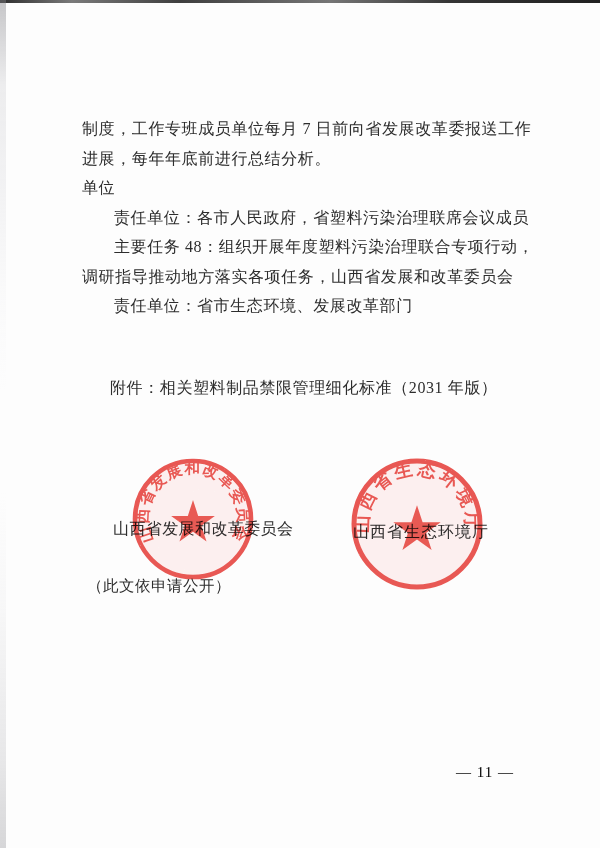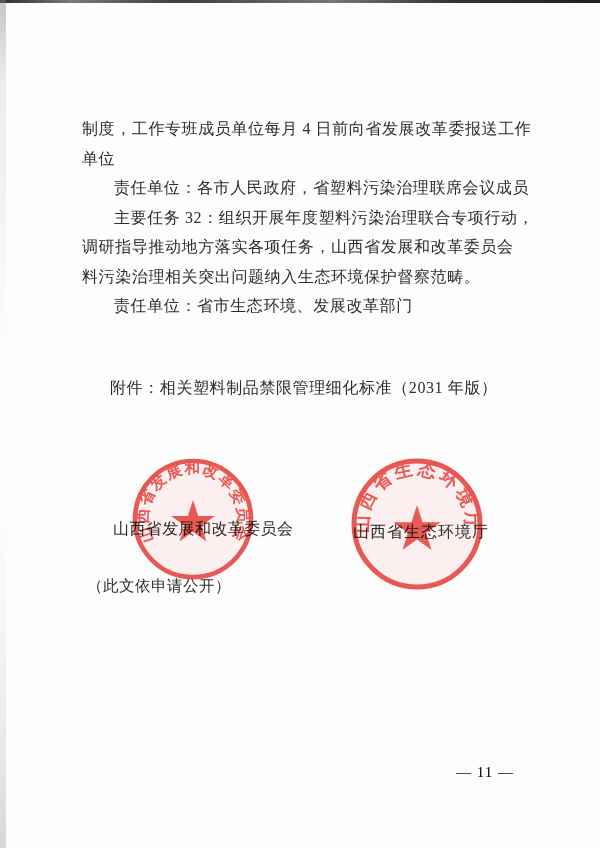--- a/index.html
+++ b/index.html
@@ -62,26 +62,26 @@
 </style>
 </head>
 <body>
 
 <div class="page">
 
   <div class="scan-top-edge"></div>
   <div class="scan-left-edge"></div>
 
   <div class="body-text">
-    <div class="line">制度，工作专班成员单位每月 4 日前向省发展改革委报送工作</div>
+    <div class="line">制度，工作专班成员单位每月 7 日前向省发展改革委报送工作</div>
+    <div class="line">进展，每年年底前进行总结分析。</div>
     <div class="line">单位</div>
     <div class="line indent">责任单位：各市人民政府，省塑料污染治理联席会议成员</div>
-    <div class="line indent">主要任务 32：组织开展年度塑料污染治理联合专项行动，</div>
+    <div class="line indent">主要任务 48：组织开展年度塑料污染治理联合专项行动，</div>
     <div class="line">调研指导推动地方落实各项任务，山西省发展和改革委员会</div>
-    <div class="line">料污染治理相关突出问题纳入生态环境保护督察范畴。</div>
     <div class="line indent">责任单位：省市生态环境、发展改革部门</div>
   </div>
 
   <div class="attachment">附件：相关塑料制品禁限管理细化标准（2031 年版）</div>
 
   <div class="sig-left-org">山西省发展和改革委员会</div>
   <div class="sig-right-org">山西省生态环境厅</div>
 
   <svg class="seal seal-left" width="154" height="154" viewBox="-77 -77 154 154">
     <defs>

